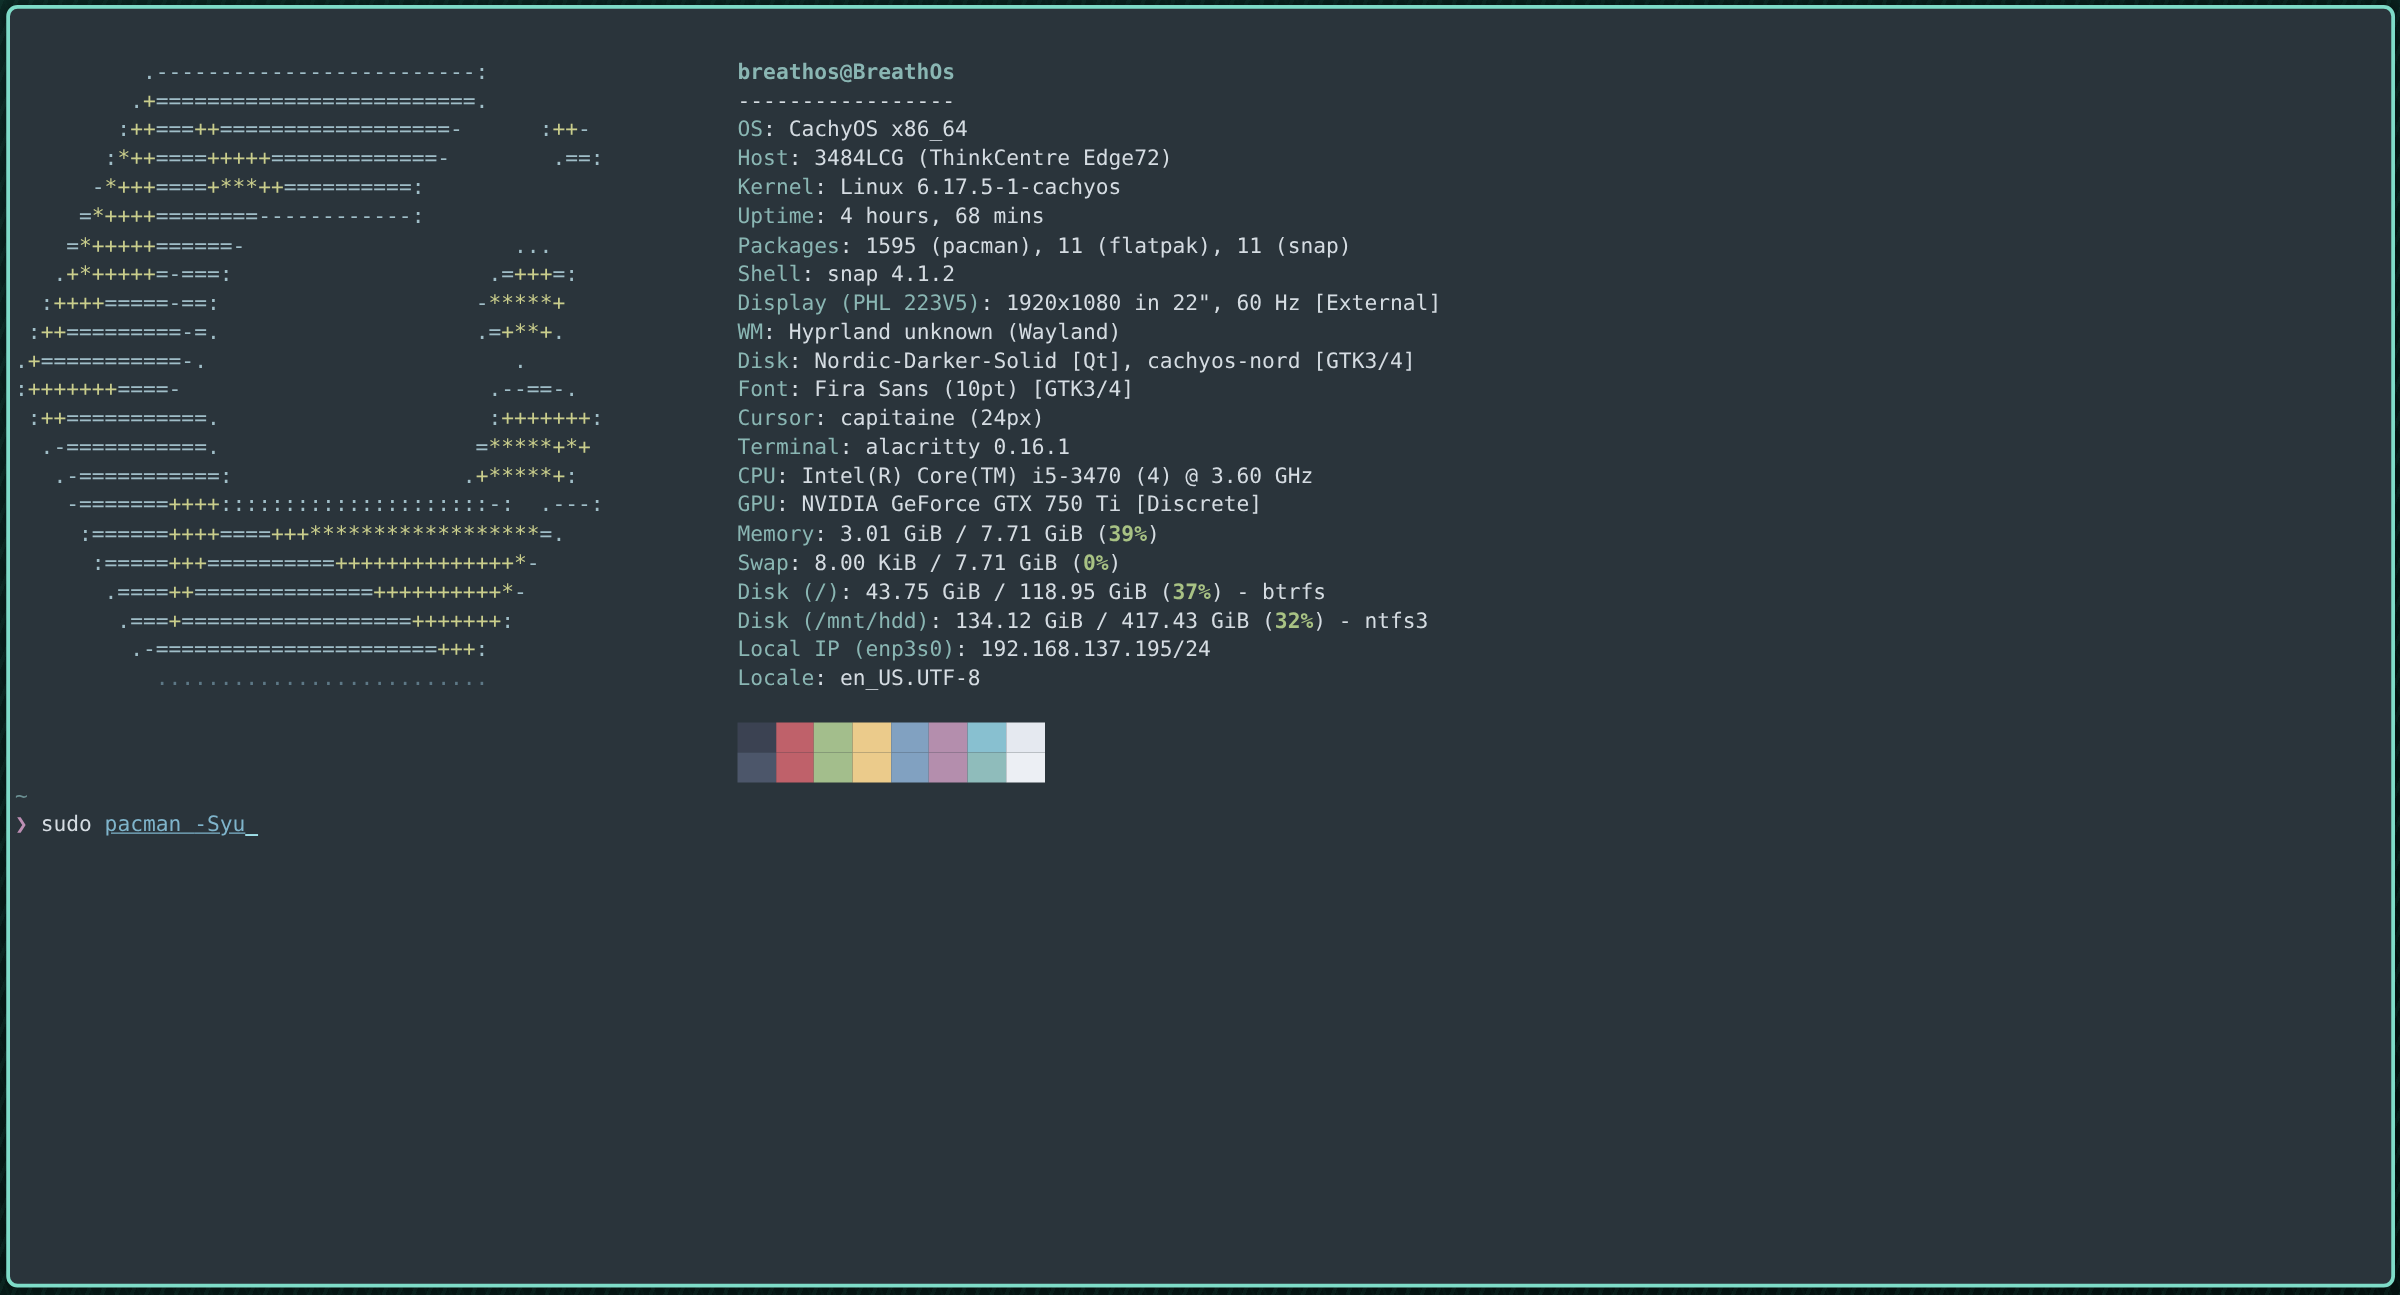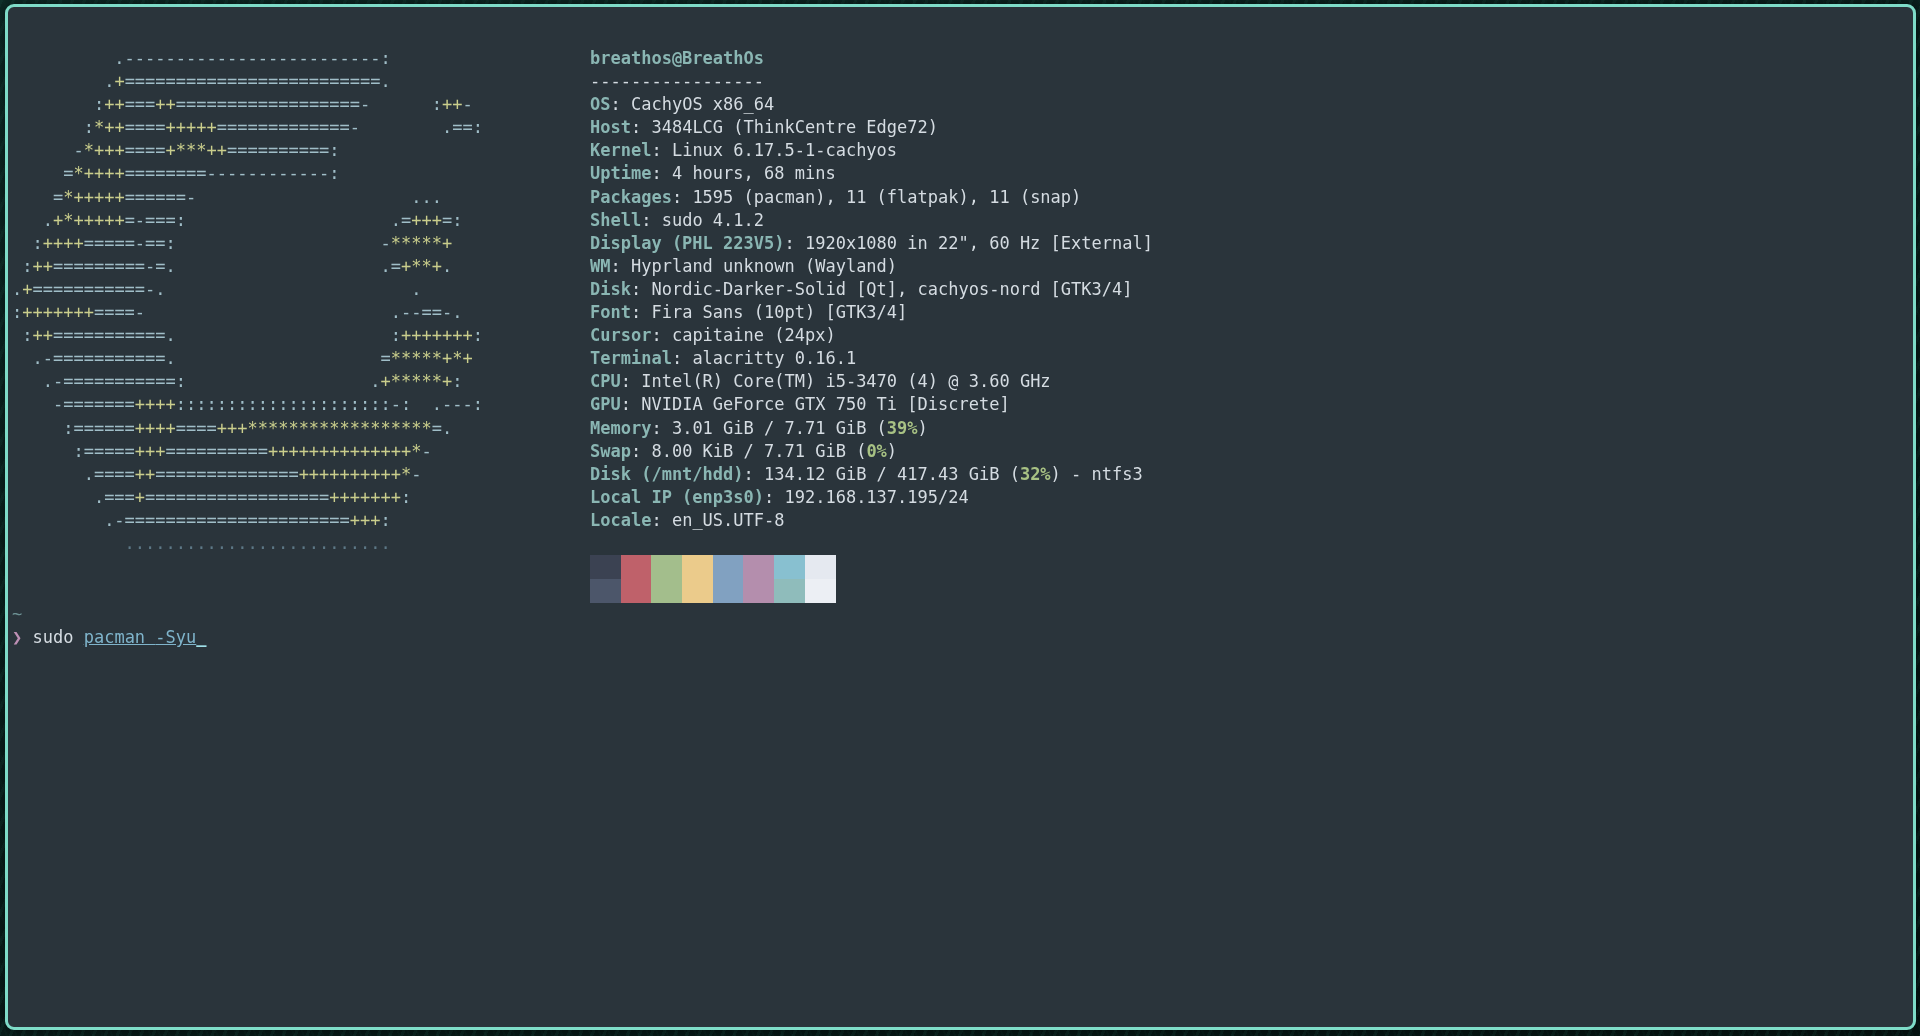--- a/index.html
+++ b/index.html
@@ -36,21 +36,21 @@
   .ascii-art{
     position:absolute;left:0;top:0;margin:0;
     font:inherit;line-height:23.1px;white-space:pre;
   }
   .ag{color:var(--art-green,#cace8c);}
   .at{color:var(--art-teal,#a0bec8);}
   .adim{color:var(--art-dim,#5d7886);}
   
   .info-col{margin-left:578px;}
   .title-line{color:var(--key,#8ab6b3);font-weight:bold;margin-top:36px;}
-  .key{color:var(--key,#8ab6b3);font-weight:bold;}
+  .key{color:var(--key,#8ab6b3);font-weight:normal;}
   .fg{color:var(--fg,#d5dce2);}
   .green{color:var(--pct,#a8c284);font-weight:bold;}
   
   .palette{font-size:0;line-height:0;}
   .palette-row{height:24px;font-size:0;}
   .swatch{display:inline-block;width:30.7px;height:24px;}
   
   .prompt-block{margin-top:0;}
   .cwd-line{color:var(--cwd,#6c9093);}
   .psym{color:var(--psym,#bd8fb4);}
@@ -69,31 +69,32 @@
 
         <div class="info-col">
           <div class="line title-line">breathos@BreathOs</div>
           <div class="line fg">-----------------</div>
           <div id="info-lines">
               <div class="line"><span class="key">OS</span><span class="fg">: </span><span class="fg">CachyOS x86_64</span></div>
               <div class="line"><span class="key">Host</span><span class="fg">: </span><span class="fg">3484LCG (ThinkCentre Edge72)</span></div>
               <div class="line"><span class="key">Kernel</span><span class="fg">: </span><span class="fg">Linux 6.17.5-1-cachyos</span></div>
               <div class="line"><span class="key">Uptime</span><span class="fg">: </span><span class="fg">4 hours, 68 mins</span></div>
               <div class="line"><span class="key">Packages</span><span class="fg">: </span><span class="fg">1595 (pacman), 11 (flatpak), 11 (snap)</span></div>
-              <div class="line"><span class="key">Shell</span><span class="fg">: </span><span class="fg">sudo 4.1.2</span></div>
+              <div class="line"><span class="key">Shell</span><span class="fg">: </span><span class="fg">snap 4.1.2</span></div>
               <div class="line"><span class="key">Display (PHL 223V5)</span><span class="fg">: </span><span class="fg">1920x1080 in 22", 60 Hz [External]</span></div>
               <div class="line"><span class="key">WM</span><span class="fg">: </span><span class="fg">Hyprland unknown (Wayland)</span></div>
               <div class="line"><span class="key">Disk</span><span class="fg">: </span><span class="fg">Nordic-Darker-Solid [Qt], cachyos-nord [GTK3/4]</span></div>
               <div class="line"><span class="key">Font</span><span class="fg">: </span><span class="fg">Fira Sans (10pt) [GTK3/4]</span></div>
               <div class="line"><span class="key">Cursor</span><span class="fg">: </span><span class="fg">capitaine (24px)</span></div>
               <div class="line"><span class="key">Terminal</span><span class="fg">: </span><span class="fg">alacritty 0.16.1</span></div>
               <div class="line"><span class="key">CPU</span><span class="fg">: </span><span class="fg">Intel(R) Core(TM) i5-3470 (4) @ 3.60 GHz</span></div>
               <div class="line"><span class="key">GPU</span><span class="fg">: </span><span class="fg">NVIDIA GeForce GTX 750 Ti [Discrete]</span></div>
               <div class="line"><span class="key">Memory</span><span class="fg">: </span><span class="fg">3.01 GiB / 7.71 GiB (</span><span class="green">39%</span><span class="fg">)</span></div>
               <div class="line"><span class="key">Swap</span><span class="fg">: </span><span class="fg">8.00 KiB / 7.71 GiB (</span><span class="green">0%</span><span class="fg">)</span></div>
+              <div class="line"><span class="key">Disk (/)</span><span class="fg">: </span><span class="fg">43.75 GiB / 118.95 GiB (</span><span class="green">37%</span><span class="fg">) - btrfs</span></div>
               <div class="line"><span class="key">Disk (/mnt/hdd)</span><span class="fg">: </span><span class="fg">134.12 GiB / 417.43 GiB (</span><span class="green">32%</span><span class="fg">) - ntfs3</span></div>
               <div class="line"><span class="key">Local IP (enp3s0)</span><span class="fg">: </span><span class="fg">192.168.137.195/24</span></div>
               <div class="line"><span class="key">Locale</span><span class="fg">: </span><span class="fg">en_US.UTF-8</span></div>
             </div>
           <div class="line"> </div>
           <div class="palette" id="palette">
               <div class="palette-row"><span class="swatch" style="background: rgb(59, 66, 82);"></span><span class="swatch" style="background: rgb(191, 97, 106);"></span><span class="swatch" style="background: rgb(163, 190, 140);"></span><span class="swatch" style="background: rgb(235, 203, 139);"></span><span class="swatch" style="background: rgb(129, 161, 193);"></span><span class="swatch" style="background: rgb(180, 142, 173);"></span><span class="swatch" style="background: rgb(136, 192, 208);"></span><span class="swatch" style="background: rgb(229, 233, 240);"></span></div>
               <div class="palette-row"><span class="swatch" style="background: rgb(76, 86, 106);"></span><span class="swatch" style="background: rgb(191, 97, 106);"></span><span class="swatch" style="background: rgb(163, 190, 140);"></span><span class="swatch" style="background: rgb(235, 203, 139);"></span><span class="swatch" style="background: rgb(129, 161, 193);"></span><span class="swatch" style="background: rgb(180, 142, 173);"></span><span class="swatch" style="background: rgb(143, 188, 187);"></span><span class="swatch" style="background: rgb(236, 239, 244);"></span></div>
             </div>
         </div>

